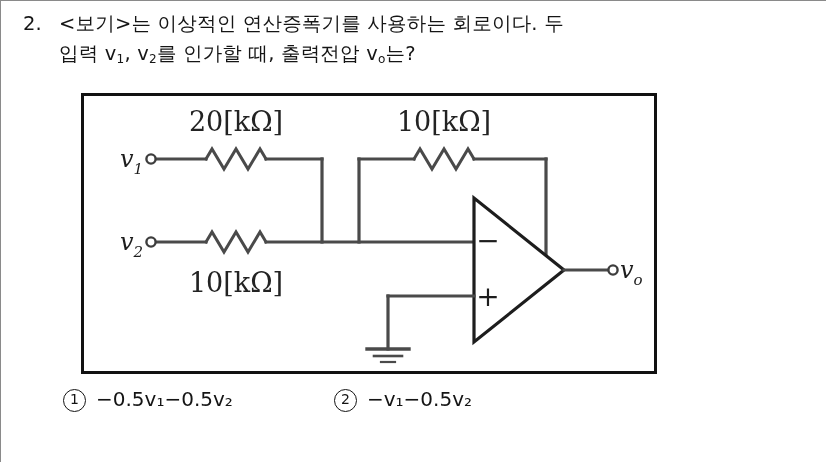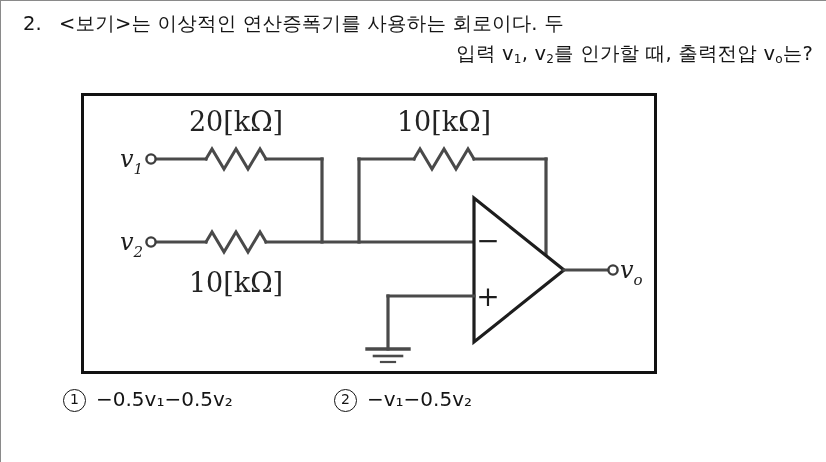--- a/index.html
+++ b/index.html
@@ -37,21 +37,21 @@
     font-size: 19.5px;
     line-height: 30px;
     letter-spacing: 0.2px;
     white-space: nowrap;
     color: #151515;
   }
   .qnum {
     display: inline-block;
     width: 36px;
   }
-  .qindent { padding-left: 36px; text-align: right; }
+  .qindent { padding-left: 36px; }
   sub {
     font-size: 0.62em;
     vertical-align: -0.22em;
     line-height: 0;
   }
 
   
   #figure-box {
     position: absolute;
     left: 80px;

